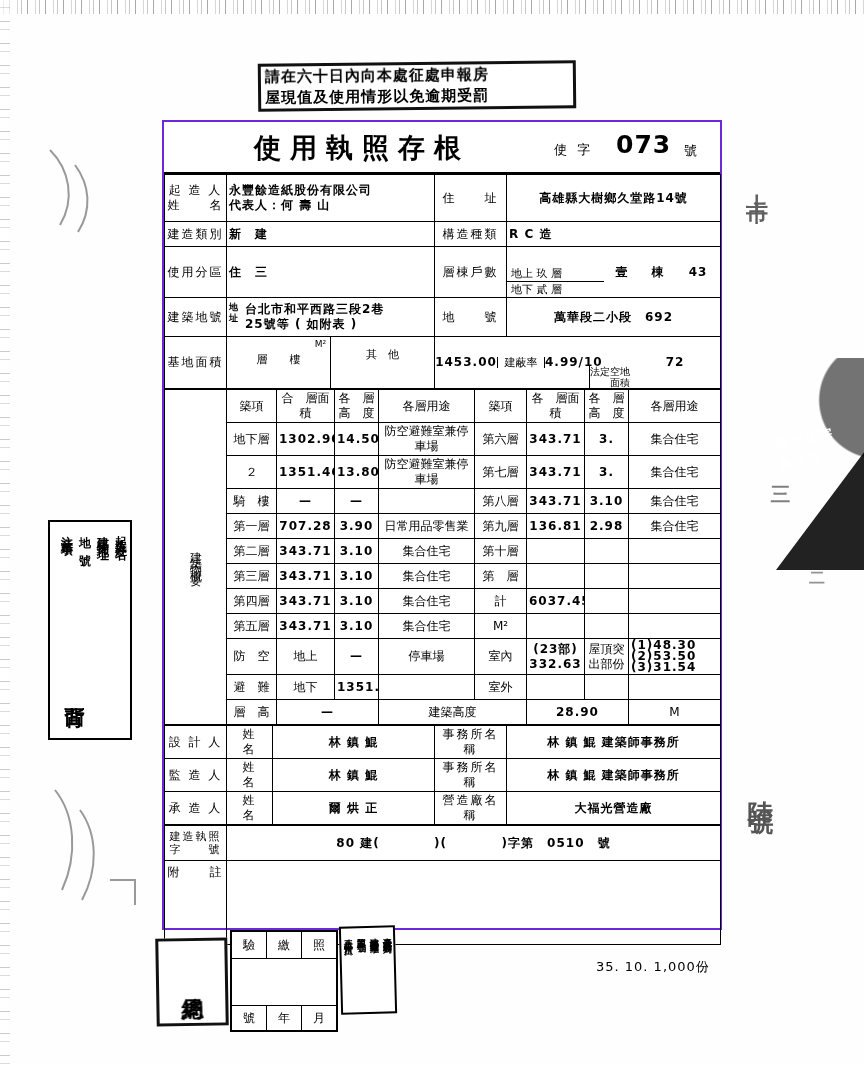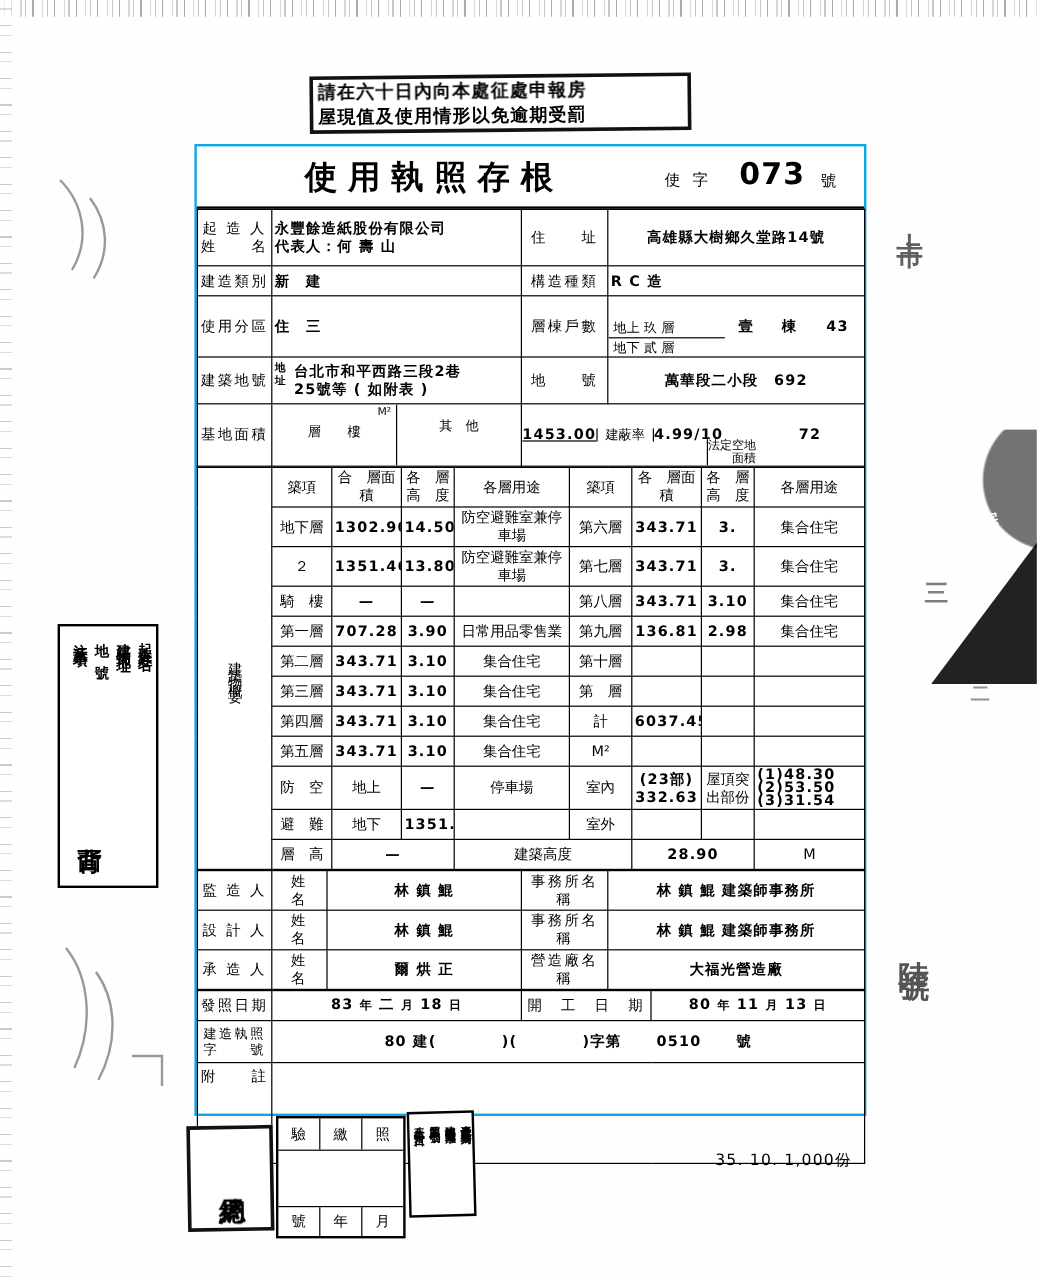--- a/index.html
+++ b/index.html
@@ -37,21 +37,21 @@
   }
   .banner div{
     font-family:"DejaVu Sans", sans-serif;
     font-weight:bold;font-size:15px;line-height:21px;letter-spacing:1px;
     white-space:nowrap;
   }
   .banner div:first-child{filter:blur(.3px);}
   
   .frame{
     position:absolute;left:162px;top:120px;width:560px;height:810px;
-    border:2px solid #0ea5e9;
+    border:2px solid #6d28d9;
     box-sizing:border-box;
     background:#fff;
   }
   .title-row{
     height:50px;border-bottom:2px solid #000;position:relative;
   }
   .doc-title{
     position:absolute;left:90px;top:8px;
     font-size:27px;font-weight:bold;letter-spacing:9px;
   }
@@ -266,21 +266,21 @@
                 <div>層　　樓</div>
               </div>
               <div style="flex:1;text-align:center;font-size:11px;">
                 <div style="height:10px"></div>
                 <div>其　他</div>
               </div>
             </div>
           </td>
           <td colspan="2" style="padding:0">
             <div style="display:flex;height:100%;align-items:center;">
-              <div style="width:62px;text-align:center;text-decoration:underline;" class="hw">1453.00</div>
+              <div style="width:62px;text-align:center;" class="hw">1453.00</div>
               <div style="width:46px;text-align:center;border-left:1px solid #000;border-right:1px solid #000;font-size:11px;line-height:11px;">建蔽率</div>
               <div style="width:44px;text-align:center;" class="hw">4.99/10</div>
               <div style="width:40px;text-align:right;border-left:1px solid #000;font-size:10px;line-height:11px;margin-top:29px;">法定空地面積</div>
               <div style="flex:1;text-align:center;" class="hw">72</div>
             </div>
           </td>
         </tr>
       </tbody>
     </table>
 
@@ -430,28 +430,28 @@
     <table class="main">
       <colgroup>
         <col style="width:62px">
           <col style="width:46px">
           <col style="width:162px">
         <col style="width:72px">
           <col style="width:214px">
       </colgroup>
       <tbody>
         <tr>
-          <td class="lbl">監 造 人</td>
+          <td class="lbl">設 計 人</td>
           <td class="lbl">姓　名</td>
           <td class="ctr hw">林 鎮 鯤</td>
           <td class="lbl sm">事務所名稱</td>
           <td class="ctr hw">林 鎮 鯤  建築師事務所</td>
         </tr>
         <tr>
-          <td class="lbl">設 計 人</td>
+          <td class="lbl">監 造 人</td>
           <td class="lbl">姓　名</td>
           <td class="ctr hw">林 鎮 鯤</td>
           <td class="lbl sm">事務所名稱</td>
           <td class="ctr hw">林 鎮 鯤  建築師事務所</td>
         </tr>
         <tr>
           <td class="lbl">承 造 人</td>
           <td class="lbl">姓　名</td>
           <td class="ctr hw">爾 烘 正</td>
           <td class="lbl sm">營造廠名稱</td>
@@ -462,51 +462,31 @@
 
     <table class="main">
       <colgroup>
         <col style="width:62px">
           <col style="width:208px">
         <col style="width:108px">
           <col style="width:178px">
       </colgroup>
       <tbody>
         <tr>
-          <td class="lbl">發照日期</td>
-          <td class="ctr hw">
-            <span>83</span>
-            <span class="sm">年</span>
-            <span>二</span>
-            <span class="sm">月</span>
-            <span>18</span>
-            <span class="sm">日</span>
-          </td>
-          <td class="lbl sm">開　工　日　期</td>
-          <td class="ctr hw">
-            <span>80</span>
-            <span class="sm">年</span>
-            <span>11</span>
-            <span class="sm">月</span>
-            <span>13</span>
-            <span class="sm">日</span>
-          </td>
-        </tr>
-        <tr>
           <td class="lbl" style="height:32px;font-size:11px;line-height:13px">
             <div>建造執照</div>
             <div>字　　號</div>
           </td>
           <td colspan="3" class="ctr hw">
             <span>80 建(</span>
             <span style="display:inline-block;width:44px"></span>
             <span>)(</span>
             <span style="display:inline-block;width:44px"></span>
             <span>)字第</span>
-            <span style="margin:0 24px">0510</span>
+            <span style="margin:0 8px">0510</span>
             <span>號</span>
           </td>
         </tr>
         <tr>
           <td class="lbl" style="height:78px;vertical-align:top;padding-top:4px">附　　註</td>
           <td colspan="3"></td>
         </tr>
       </tbody>
     </table>
 

